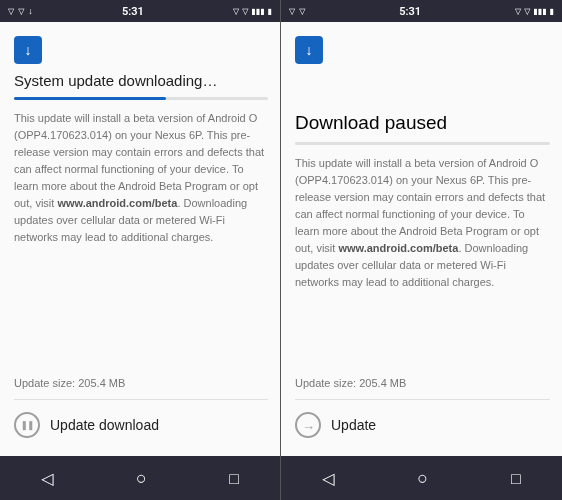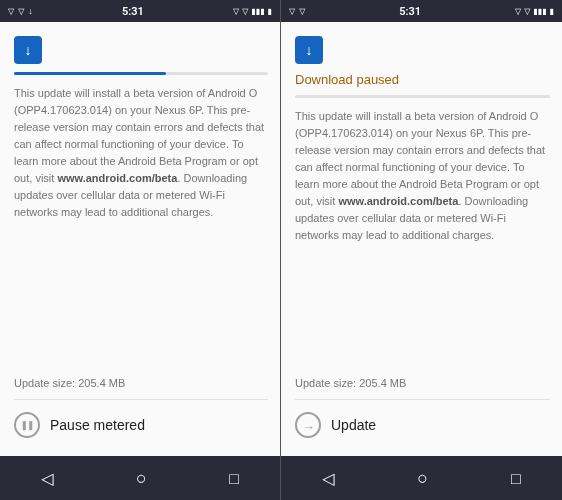--- a/index.html
+++ b/index.html
@@ -39,41 +39,42 @@
           <span style="color:white;font-size:8px;">▮</span>
         </div>
       </div>
 
       <div style="flex:1;background:#fafafa;padding:14px 12px 10px 14px;display:flex;flex-direction:column;">
 
         <div style="width:28px;height:28px;background:#1565C0;border-radius:4px;display:flex;align-items:center;justify-content:center;margin-bottom:8px;">
           <span style="color:white;font-size:14px;font-weight:bold;">↓</span>
         </div>
 
+        <div style="font-size:15px;font-weight:500;color:#212121;margin-bottom:8px;font-family:Arial,sans-serif;">System update downloading…</div>
 
         <div style="width:100%;height:3px;background:#e0e0e0;border-radius:2px;margin-bottom:10px;">
           <div style="height:100%;background:#1565C0;border-radius:2px;width:60%;"></div>
         </div>
 
         <div style="font-size:11px;color:#757575;line-height:1.55;flex:1;font-family:Arial,sans-serif;">
           <span>This update will install a beta version of Android O (OPP4.170623.014) on your Nexus 6P. This pre-release version may contain errors and defects that can affect normal functioning of your device. To learn more about the Android Beta Program or opt out, visit </span><span style="font-weight:600;color:#555;">www.android.com/beta</span><span>. Downloading updates over cellular data or metered Wi-Fi networks may lead to additional charges.</span>
         </div>
 
         <div style="font-size:11px;color:#757575;margin-top:8px;margin-bottom:6px;font-family:Arial,sans-serif;">
           <span>Update size:</span>
           <span>205.4 MB</span>
         </div>
 
         <div style="height:1px;background:#e0e0e0;margin:4px 0;"></div>
 
         <div style="display:flex;align-items:center;gap:10px;padding:8px 0;cursor:pointer;">
           <div style="width:26px;height:26px;border:2px solid #9e9e9e;border-radius:50%;display:flex;align-items:center;justify-content:center;">
             <span style="font-size:9px;color:#9e9e9e;letter-spacing:-1px;">❚❚</span>
           </div>
-          <span style="font-size:14px;color:#212121;font-weight:500;font-family:Arial,sans-serif;">Pause metered</span>
+          <span style="font-size:14px;color:#212121;font-weight:500;font-family:Arial,sans-serif;">Update download</span>
         </div>
 
       </div>
 
       <div style="height:44px;background:#2a2a38;display:flex;justify-content:space-around;align-items:center;">
         <span style="color:white;font-size:16px;cursor:pointer;">◁</span>
         <span style="color:white;font-size:18px;cursor:pointer;">○</span>
         <span style="color:white;font-size:16px;cursor:pointer;">□</span>
       </div>
 
@@ -94,21 +95,21 @@
           <span style="color:white;font-size:8px;">▮</span>
         </div>
       </div>
 
       <div style="flex:1;background:#fafafa;padding:14px 12px 10px 14px;display:flex;flex-direction:column;">
 
         <div style="width:28px;height:28px;background:#1565C0;border-radius:4px;display:flex;align-items:center;justify-content:center;margin-bottom:8px;">
           <span style="color:white;font-size:14px;font-weight:bold;">↓</span>
         </div>
 
-        <div style="font-size:13px;font-weight:500;color:#a16207;margin-bottom:8px;font-family:Arial,sans-serif;">Download paused</div>
+        <div style="font-size:19px;font-weight:500;color:#000000;margin-bottom:8px;font-family:Arial,sans-serif;margin-top:40px;">Download paused</div>
 
         <div style="width:100%;height:3px;background:#e0e0e0;border-radius:2px;margin-bottom:10px;">
           <div style="height:100%;background:#1565C0;border-radius:2px;width:0%;"></div>
         </div>
 
         <div style="font-size:11px;color:#757575;line-height:1.55;flex:1;font-family:Arial,sans-serif;">
           <span>This update will install a beta version of Android O (OPP4.170623.014) on your Nexus 6P. This pre-release version may contain errors and defects that can affect normal functioning of your device. To learn more about the Android Beta Program or opt out, visit </span><span style="font-weight:600;color:#555;">www.android.com/beta</span><span>. Downloading updates over cellular data or metered Wi-Fi networks may lead to additional charges.</span>
         </div>
 
         <div style="font-size:11px;color:#757575;margin-top:8px;margin-bottom:6px;font-family:Arial,sans-serif;">

